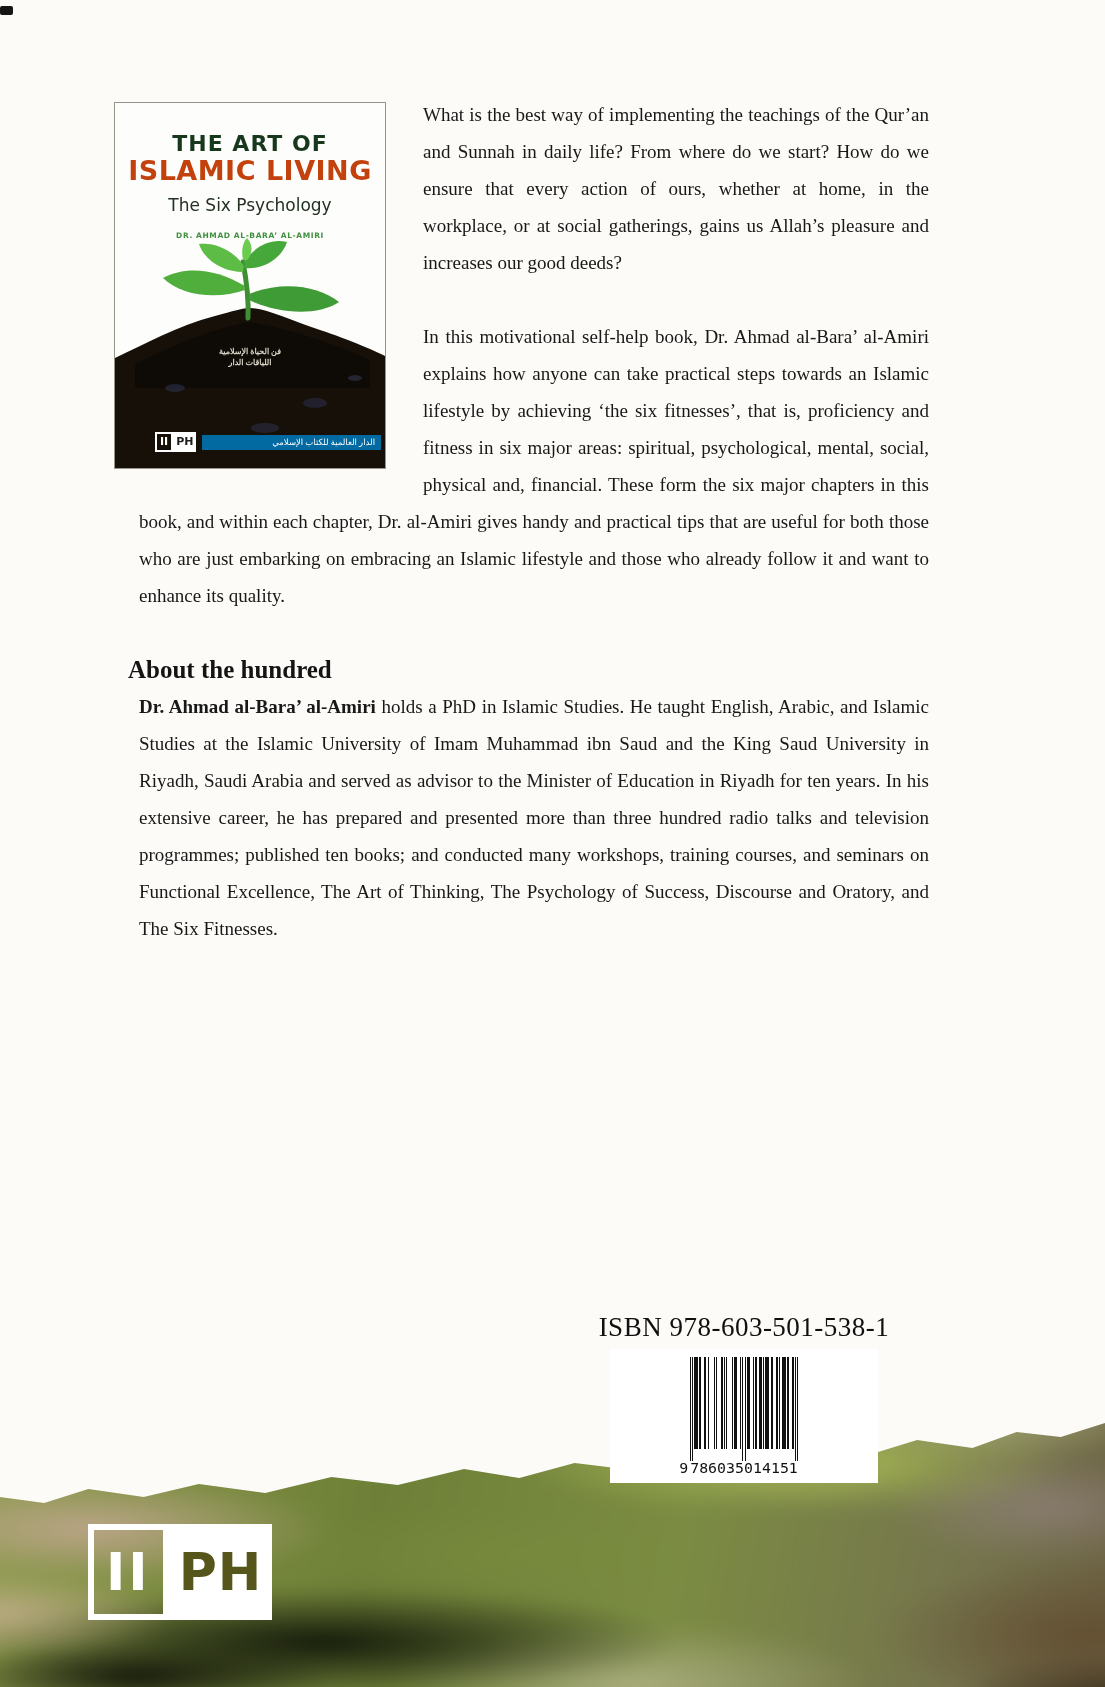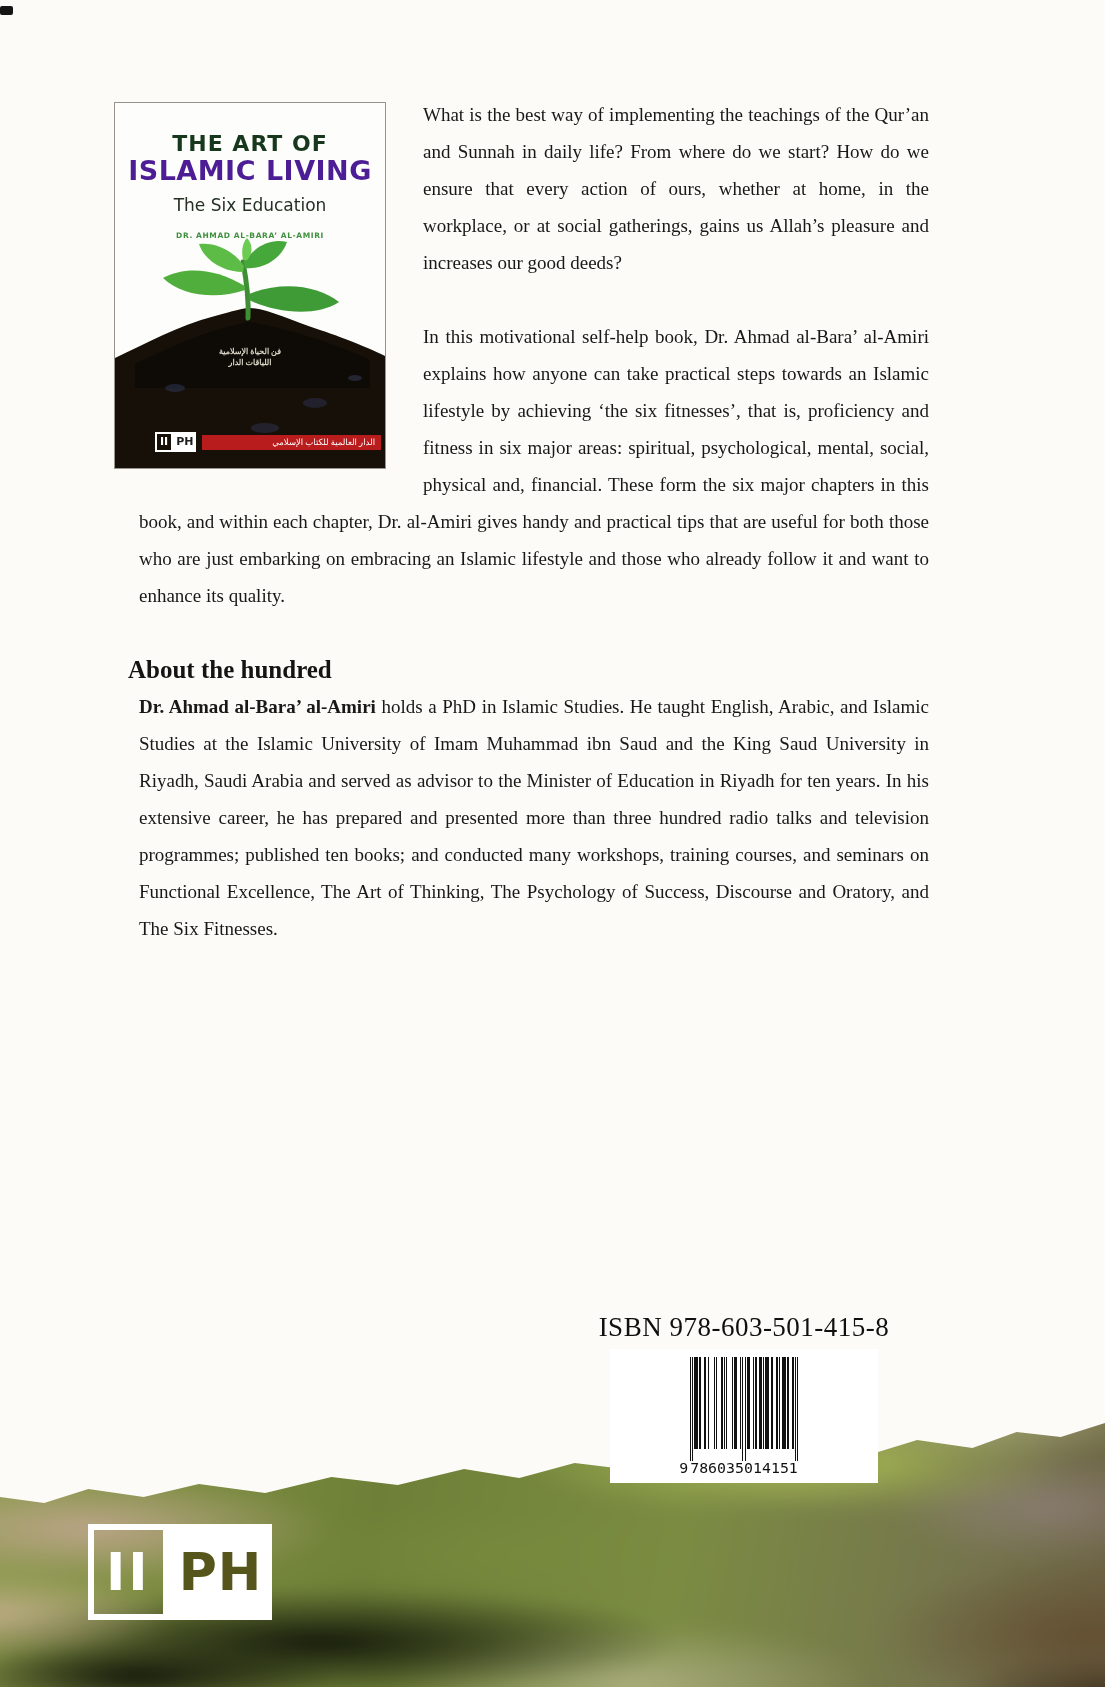--- a/index.html
+++ b/index.html
@@ -23,35 +23,35 @@
   .bio b{font-weight:bold;}
 
   
   .cover-thumb{
     float:left; width:270px; height:365px; margin:7px 38px 30px -13px;
     background:#fdfdfb; outline:1px solid #97948b; position:relative; overflow:hidden;
   }
   .ct-title1{margin-top:28px;text-align:center;font-family:"DejaVu Sans",sans-serif;
     font-weight:bold;font-size:22px;letter-spacing:1px;color:#17381c;}
   .ct-title2{text-align:center;font-family:"DejaVu Sans",sans-serif;
-    font-weight:bold;font-size:27px;letter-spacing:0.5px;color:#4c1d95;line-height:30px;}
+    font-weight:bold;font-size:27px;letter-spacing:0.5px;color:#c2410c;line-height:30px;}
   .ct-sub{margin-top:9px;text-align:center;font-family:"DejaVu Sans",sans-serif;
     font-size:17px;color:#233023;}
   .ct-author{margin-top:16px;text-align:center;font-family:"DejaVu Sans",sans-serif;
     font-weight:bold;font-size:7.5px;letter-spacing:0.6px;color:#3f8f3f;}
   .ct-art{position:absolute;left:0;right:0;bottom:0;height:230px;}
   .ct-art svg{position:absolute;left:0;top:0;}
   .ct-arabic{position:absolute;left:0;right:0;top:108px;text-align:center;
     color:#d9d5c6;font-size:8px;line-height:11px;direction:rtl;z-index:4;font-weight:bold;}
   .ct-pubrow{position:absolute;left:40px;right:4px;bottom:16px;display:flex;align-items:center;z-index:4;}
   .mini-iiph{display:flex;height:20px;}
   .mini-iiph .ml{border:2px solid #fff;color:#fff;font:bold 11px/16px "DejaVu Sans",sans-serif;
     padding:0 3px;display:flex;align-items:center;}
   .mini-iiph .mr{background:#fff;color:#1c1c1c;font:bold 11px/20px "DejaVu Sans",sans-serif;padding:0 3px;}
-  .ct-strip{flex:1;margin-left:6px;background:#b91c1c;color:#fff;font-size:8.5px;
+  .ct-strip{flex:1;margin-left:6px;background:#0369a1;color:#fff;font-size:8.5px;
     line-height:15px;padding:0 6px;direction:rtl;white-space:nowrap;overflow:hidden;}
 
   
   .photo{
     position:absolute;left:0;right:0;bottom:0;height:302px;z-index:1;overflow:hidden;
     clip-path:polygon(0 112px,4% 118px,8% 104px,13% 112px,18% 99px,24% 108px,30% 92px,
       36% 100px,42% 84px,47% 93px,52% 78px,58% 86px,63% 72px,68% 80px,73% 64px,
       78% 72px,83% 55px,88% 63px,92% 47px,96% 52px,100% 38px,100% 100%,0 100%);
   }
   .photo .blobs{
@@ -94,21 +94,21 @@
 <body>
 
 <div class="page">
   <div class="speck"></div>
 
   <div class="content">
 
     <div class="cover-thumb">
       <div class="ct-title1">THE ART OF</div>
       <div class="ct-title2">ISLAMIC LIVING</div>
-      <div class="ct-sub">The Six Education</div>
+      <div class="ct-sub">The Six Psychology</div>
       <div class="ct-author">DR. AHMAD AL-BARA’ AL-AMIRI</div>
 
       <div class="ct-art">
         <svg width="270" height="230" viewBox="0 0 270 230">
 
           <path d="M0,120 C30,106 62,88 100,78 C118,73 128,70 135,70 C150,70 175,82 205,92 C235,102 258,112 270,118 L270,230 L0,230 Z" fill="#161008"></path>
           <path d="M20,126 C55,110 90,92 135,84 C180,92 225,108 255,122 L255,150 L20,150 Z" fill="#0e0a06"></path>
 
           <ellipse cx="60" cy="150" rx="10" ry="4" fill="#2e3450" opacity="0.55"></ellipse>
           <ellipse cx="200" cy="165" rx="12" ry="5" fill="#2b3050" opacity="0.5"></ellipse>
@@ -143,21 +143,21 @@
 
     <h3 class="about-heading">About the hundred</h3>
     <p class="para bio"><b>Dr. Ahmad al-Bara’ al-Amiri</b><span> holds a PhD in Islamic Studies. He taught English, Arabic, and Islamic Studies at the Islamic University of Imam Muhammad ibn Saud and the King Saud University in Riyadh, Saudi Arabia and served as advisor to the Minister of Education in Riyadh for ten years. In his extensive career, he has prepared and presented more than three hundred radio talks and television programmes; published ten books; and conducted many workshops, training courses, and seminars on Functional Excellence, The Art of Thinking, The Psychology of Success, Discourse and Oratory, and The Six Fitnesses.</span></p>
   </div>
 
   <div class="photo">
     <div class="blobs"></div>
   </div>
 
   <div class="isbn-block">
-    <div class="isbn-label">ISBN 978-603-501-415-8</div>
+    <div class="isbn-label">ISBN 978-603-501-538-1</div>
     <div class="barcode-card">
       <svg id="barcode-svg" width="250" height="118" viewBox="0 0 113 103" shape-rendering="crispEdges">
           <rect x="9" y="0" width="1" height="91" fill="#111"></rect>
           <rect x="11" y="0" width="1" height="91" fill="#111"></rect>
           <rect x="13" y="0" width="1" height="80" fill="#111"></rect>
           <rect x="14" y="0" width="1" height="80" fill="#111"></rect>
           <rect x="15" y="0" width="1" height="80" fill="#111"></rect>
           <rect x="17" y="0" width="1" height="80" fill="#111"></rect>
           <rect x="18" y="0" width="1" height="80" fill="#111"></rect>
           <rect x="22" y="0" width="1" height="80" fill="#111"></rect>

